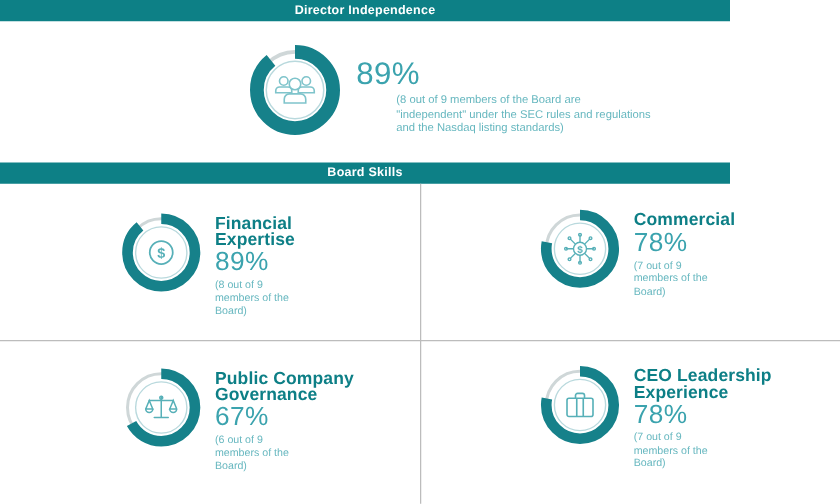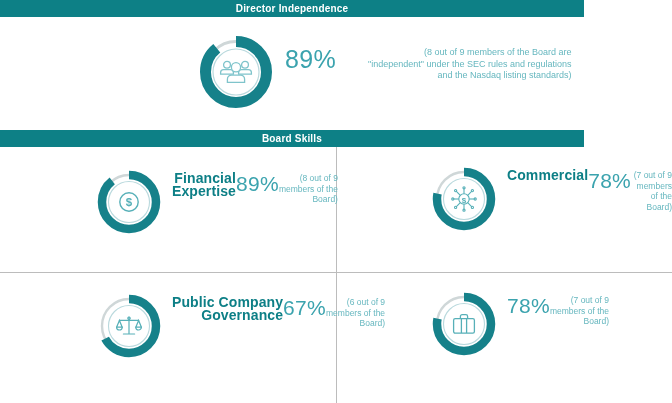--- a/index.html
+++ b/index.html
@@ -74,23 +74,22 @@
     left: 0; top: 0;
     width: 100%; height: 100%;
     display: flex;
     align-items: center;
     justify-content: center;
     pointer-events: none;
   }
 
   .stat-text {
     display: flex;
-    flex-direction: row;
+    flex-direction: column;
     justify-content: flex-start;
-    text-align: right;
   }
 
   .stat-title {
     color: #0d7f86;
     font-weight: bold;
     font-size: 14px;
     line-height: 12.5px;
     letter-spacing: 0.1px;
     margin: 0 0 1px 0;
   }
@@ -291,20 +290,22 @@
           <g stroke="#57b0b8" stroke-width="1.3" fill="none">
             <rect x="1.6" y="5.6" width="20.8" height="14.6" rx="1.6"></rect>
             <path d="M8.4 5.6V3.4a1.7 1.7 0 0 1 1.7-1.7h3.8a1.7 1.7 0 0 1 1.7 1.7v2.2"></path>
             <line x1="9.4" y1="5.8" x2="9.4" y2="20"></line>
             <line x1="14.6" y1="5.8" x2="14.6" y2="20"></line>
           </g>
         </svg>
       </div>
     </div>
     <div class="stat-text">
+      <div class="stat-title" style="white-space: pre-line;">CEO Leadership
+Experience</div>
       <div class="stat-pct">78%</div>
       <div class="stat-note">(7 out of 9
 members of the
 Board)</div>
     </div>
   </div>
 
 </div>
 
 </body></html>

